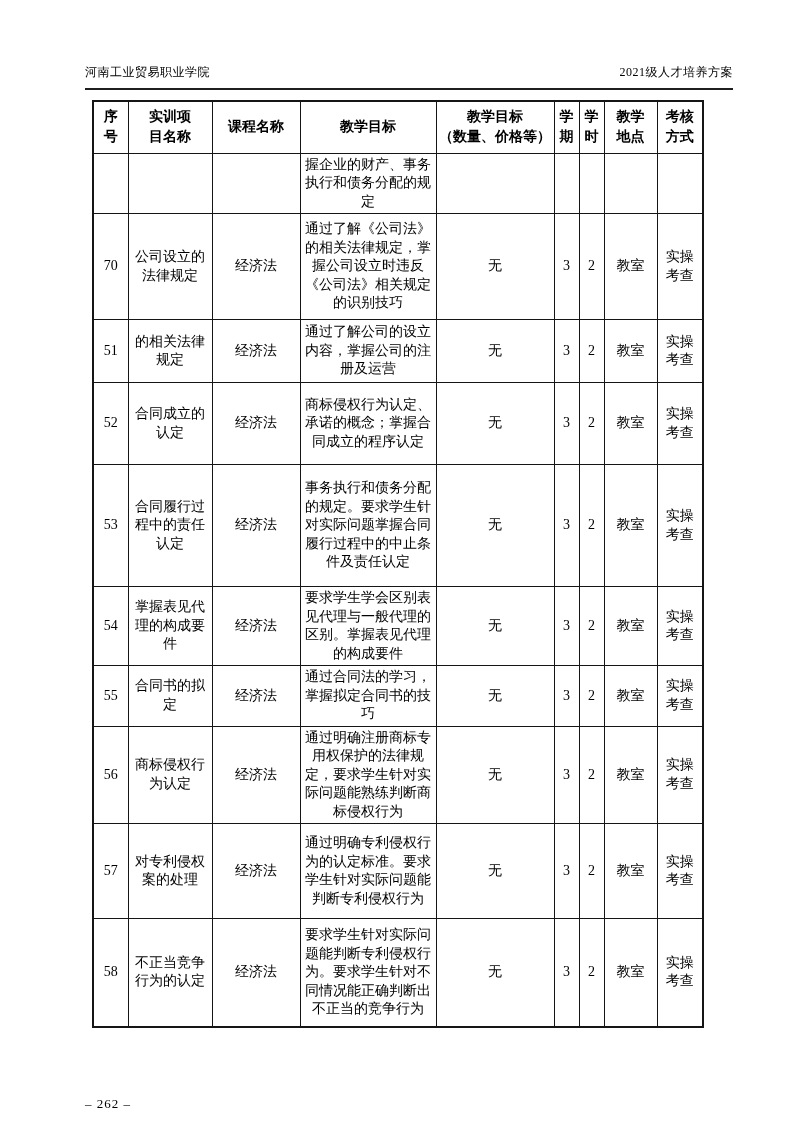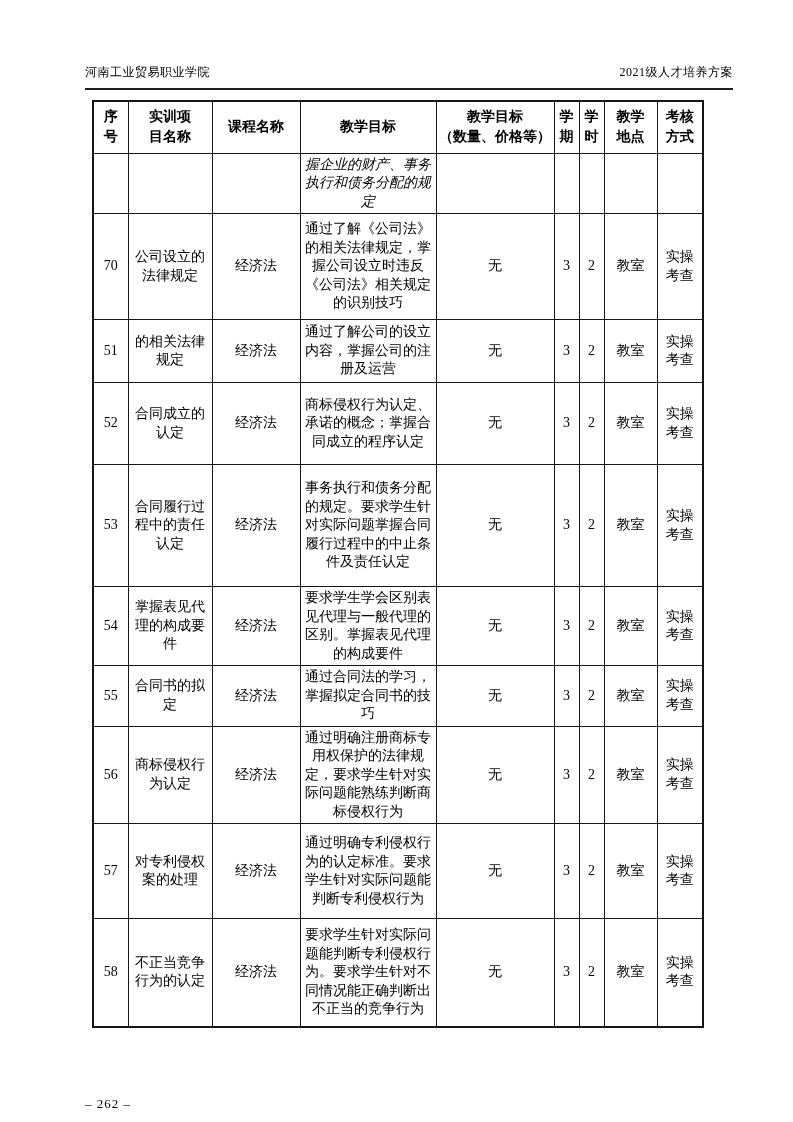--- a/index.html
+++ b/index.html
@@ -45,21 +45,21 @@
     padding: 2px 2px;
     white-space: pre-line;
     word-break: break-all;
   }
   table.training-table { border: 2px solid #151515; }
   table.training-table th {
     font-weight: bold;
     line-height: 20px;
   }
   thead tr { height: 52px; }
-  tbody tr:nth-child(1)  { height: 60px; font-style: italic; }
+  tbody tr:nth-child(1)  { height: 60px; }
   tbody tr:nth-child(2)  { height: 106px; }
   tbody tr:nth-child(3)  { height: 63px; }
   tbody tr:nth-child(4)  { height: 82px; }
   tbody tr:nth-child(5)  { height: 122px; }
   tbody tr:nth-child(6)  { height: 78px; }
   tbody tr:nth-child(7)  { height: 52px; }
   tbody tr:nth-child(8)  { height: 93px; }
   tbody tr:nth-child(9)  { height: 95px; }
   tbody tr:nth-child(10) { height: 108px; }
   col.col-index      { width: 35px; }

